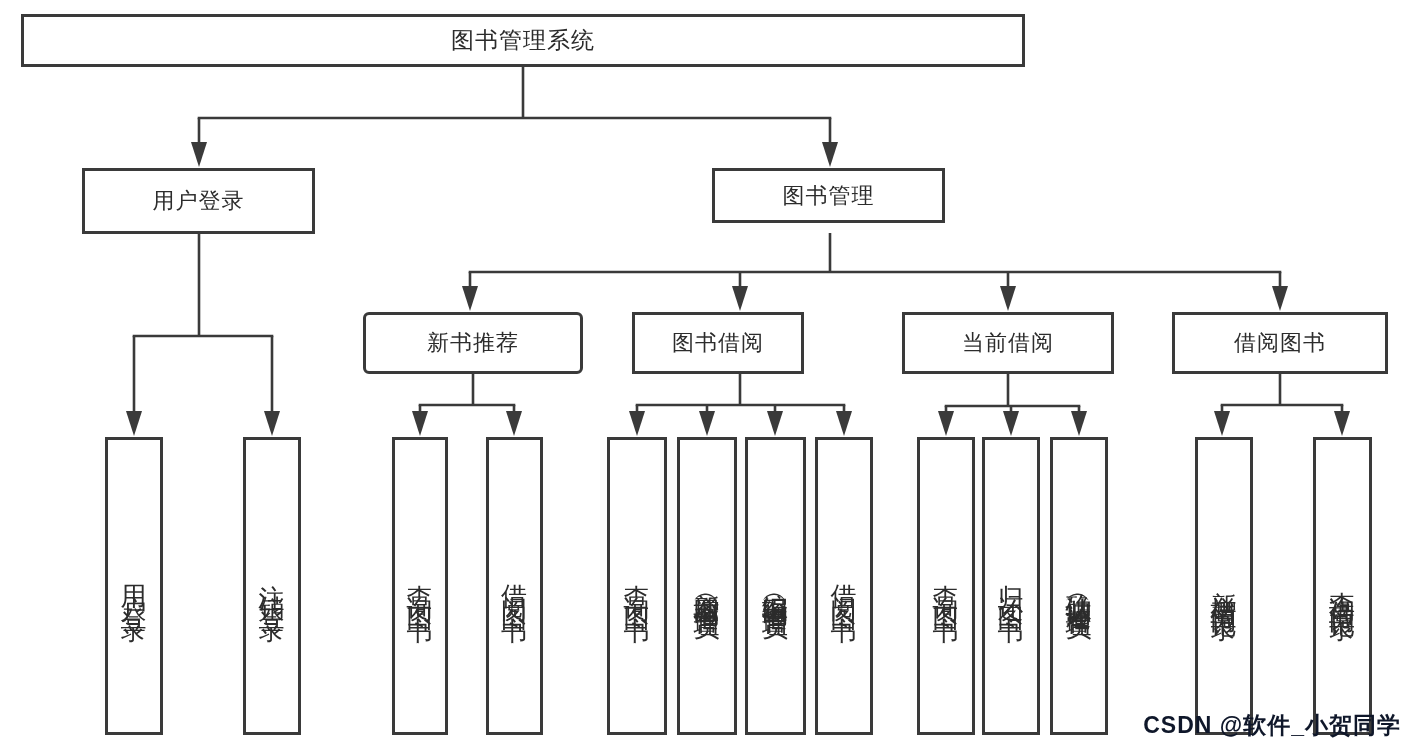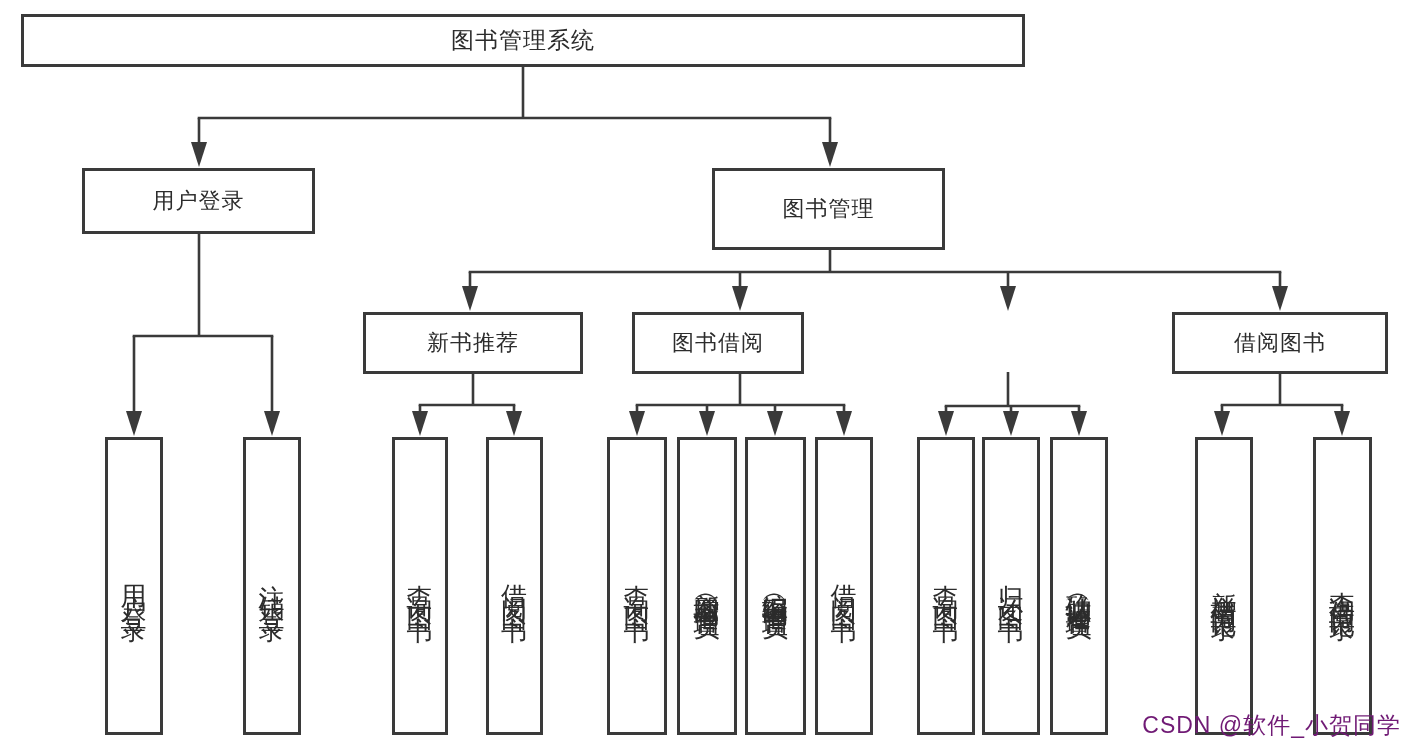--- a/index.html
+++ b/index.html
@@ -23,21 +23,21 @@
   .root-label{font-size:23px;letter-spacing:1px;white-space:nowrap;}
   .v-label{
     writing-mode:vertical-rl;text-orientation:mixed;
     font-size:26px;line-height:1;color:#2c2c2c;
   }
   .v4{letter-spacing:11px;}
   .v6{letter-spacing:5px;}
   .v9{letter-spacing:3px;}
   .watermark{
     position:absolute;right:4px;bottom:6px;
-    font-size:23px;color:#701a75;letter-spacing:1px;white-space:nowrap;
+    font-size:23px;color:#0f172a;letter-spacing:1px;white-space:nowrap;font-weight:bold;
   }
 </style>
 </head>
 <body>
 
 <div class="canvas">
 
   <svg class="connectors" viewBox="0 0 1405 747">
     <g>
       <line x1="523" y1="65" x2="523" y2="119"></line>
@@ -107,29 +107,32 @@
     </g>
   </svg>
 
   <div class="node" style="left:21px;top:14px;width:1004px;height:53px;">
     <span class="root-label">图书管理系统</span>
   </div>
 
   <div class="node" style="left:82px;top:168px;width:233px;height:66px;">
     <span class="h-label">用户登录</span>
   </div>
-  <div class="node" style="left:712px;top:168px;width:233px;height:82px;">
+  <div class="node" style="left:712px;top:168px;width:233px;height:55px;">
     <span class="h-label">图书管理</span>
   </div>
 
-  <div class="node" style="left:363px;top:312px;width:220px;height:62px;">
+  <div class="node" style="left:363px;top:312px;width:220px;height:62px;border-radius:6px;">
     <span class="h-label">新书推荐</span>
   </div>
   <div class="node" style="left:632px;top:312px;width:172px;height:62px;">
     <span class="h-label">图书借阅</span>
+  </div>
+  <div class="node" style="left:902px;top:312px;width:212px;height:62px;">
+    <span class="h-label">当前借阅</span>
   </div>
   <div class="node" style="left:1172px;top:312px;width:216px;height:62px;">
     <span class="h-label">借阅图书</span>
   </div>
 
   <div class="node" style="left:105px;top:437px;width:58px;height:298px;">
     <span class="v-label v4">用户登录</span>
   </div>
   <div class="node" style="left:243px;top:437px;width:58px;height:298px;">
     <span class="v-label v4">注销登录</span>

